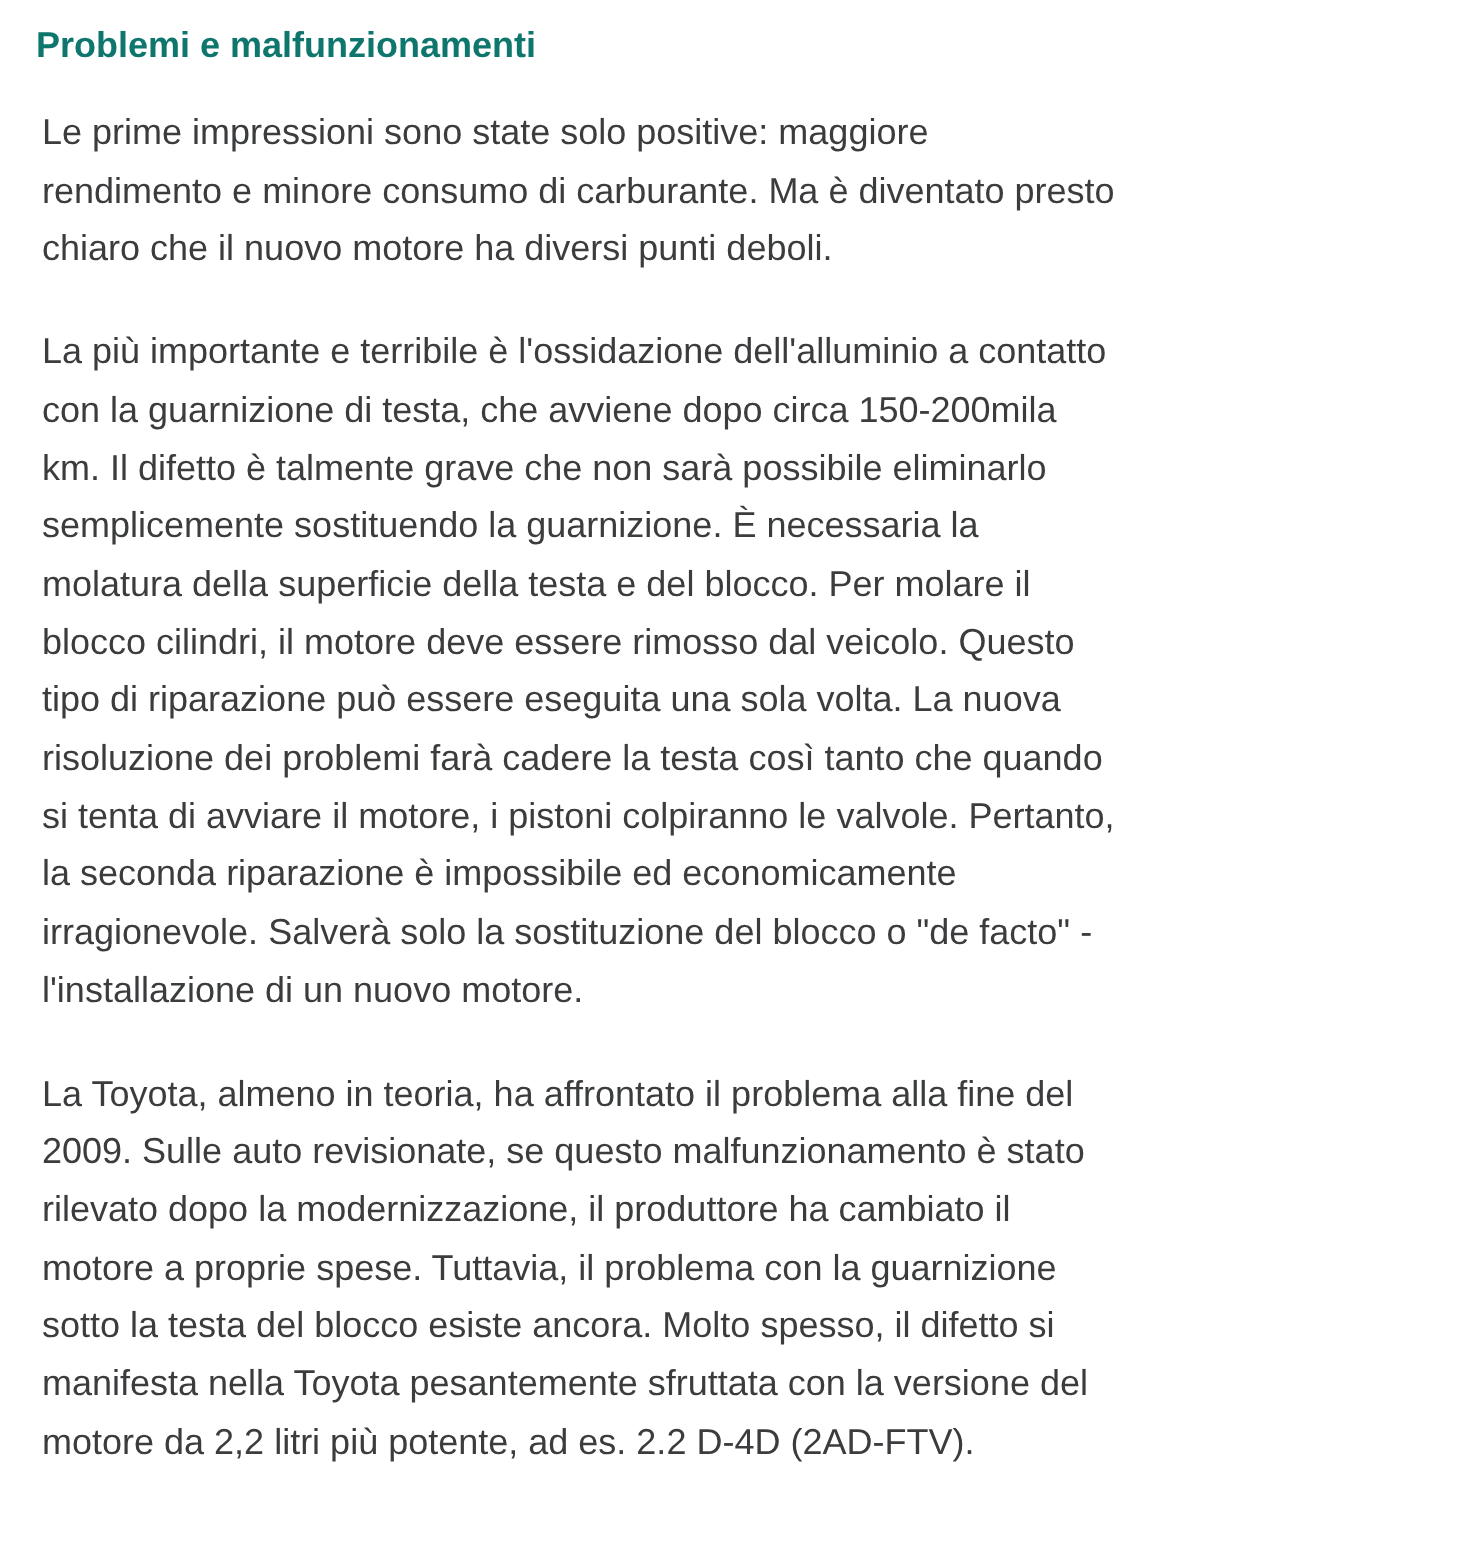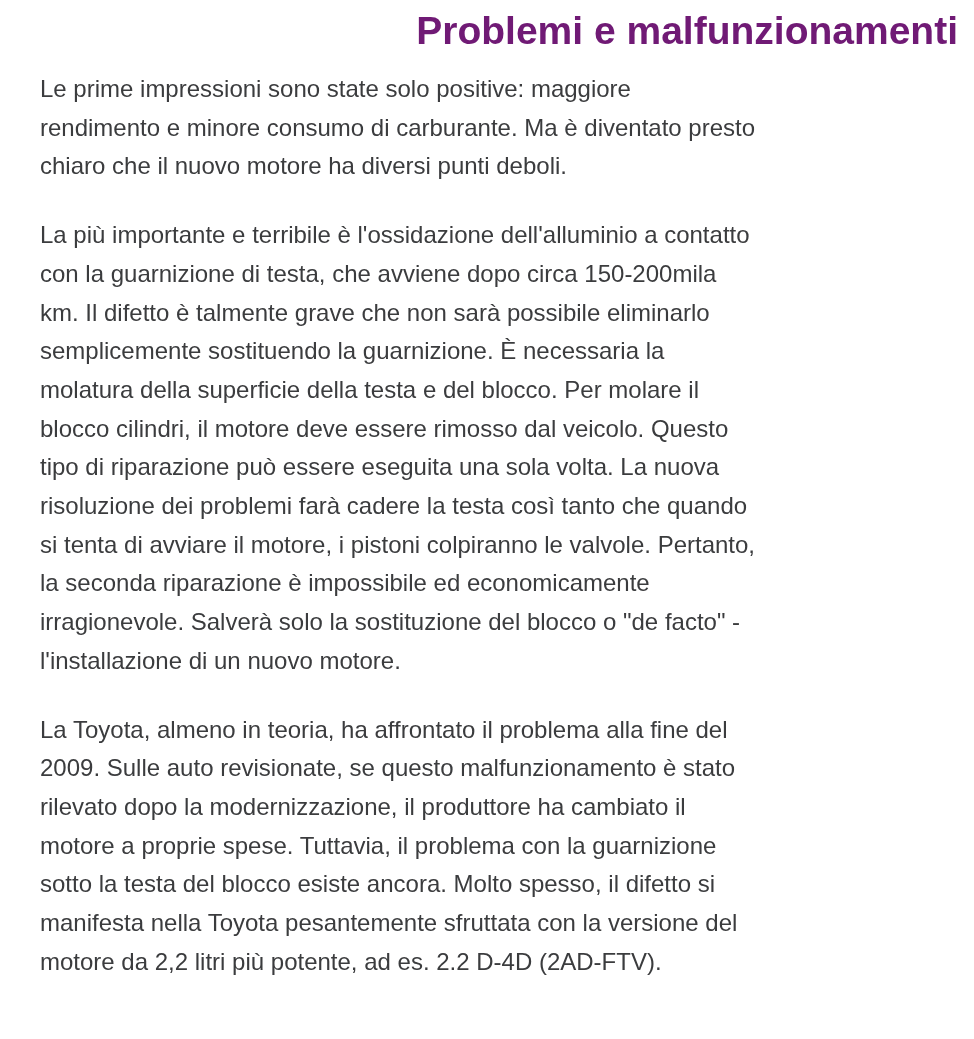--- a/index.html
+++ b/index.html
@@ -12,33 +12,32 @@
     background: #ffffff;
     overflow: hidden;
     font-family: "Liberation Sans", "DejaVu Sans", sans-serif;
   }
   .page {
     box-sizing: border-box;
     width: 974px;
     padding: 12px 16px 0 24px;
   }
   h1.article-heading {
-    font-size: 39px;
+    font-size: 24px;
     line-height: 38px;
     font-weight: 700;
-    color: #701a75;
+    color: #0f766e;
     margin: 0 0 20px 0;
     letter-spacing: 0;
-    text-align: right;
   }
   p.article-paragraph {
     font-size: 24px;
     line-height: 38.7px;
     color: #3b3c3e;
-    margin: 0 0 30px 16px;
+    margin: 0 0 30px 4px;
     white-space: pre-line; 
   }
 </style>
 </head>
 <body>
 
 <div class="page">
   <h1 class="article-heading">Problemi e malfunzionamenti</h1>
 
   <p class="article-paragraph">Le prime impressioni sono state solo positive: maggiore

